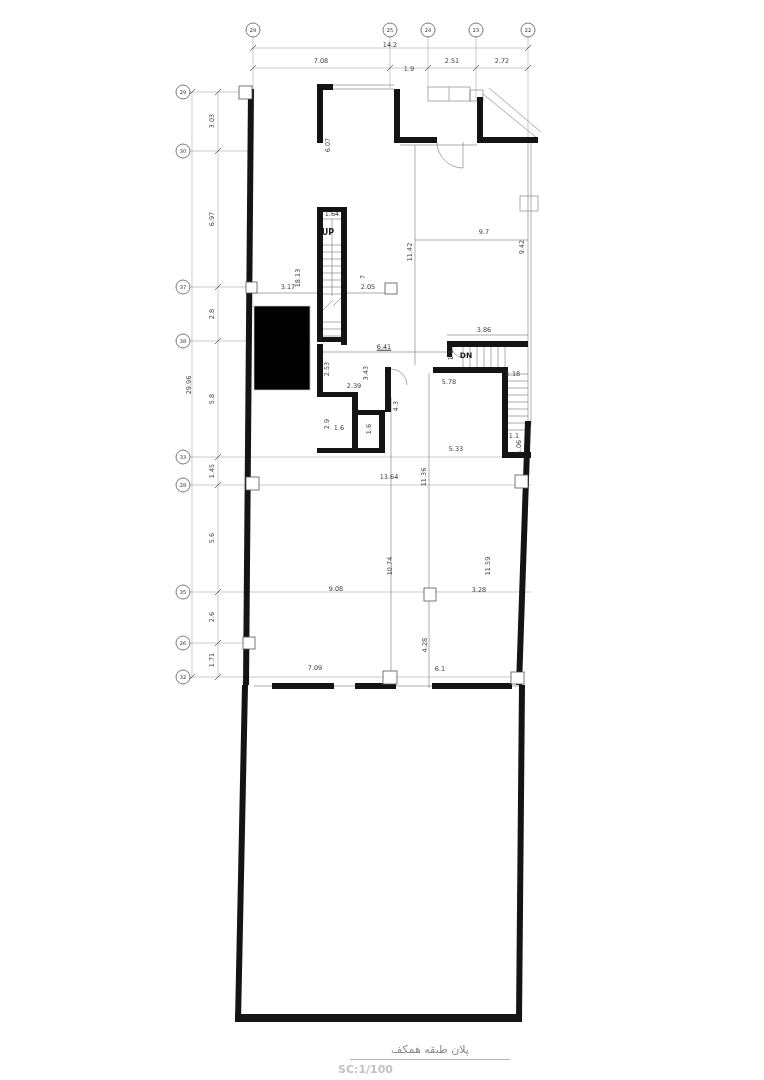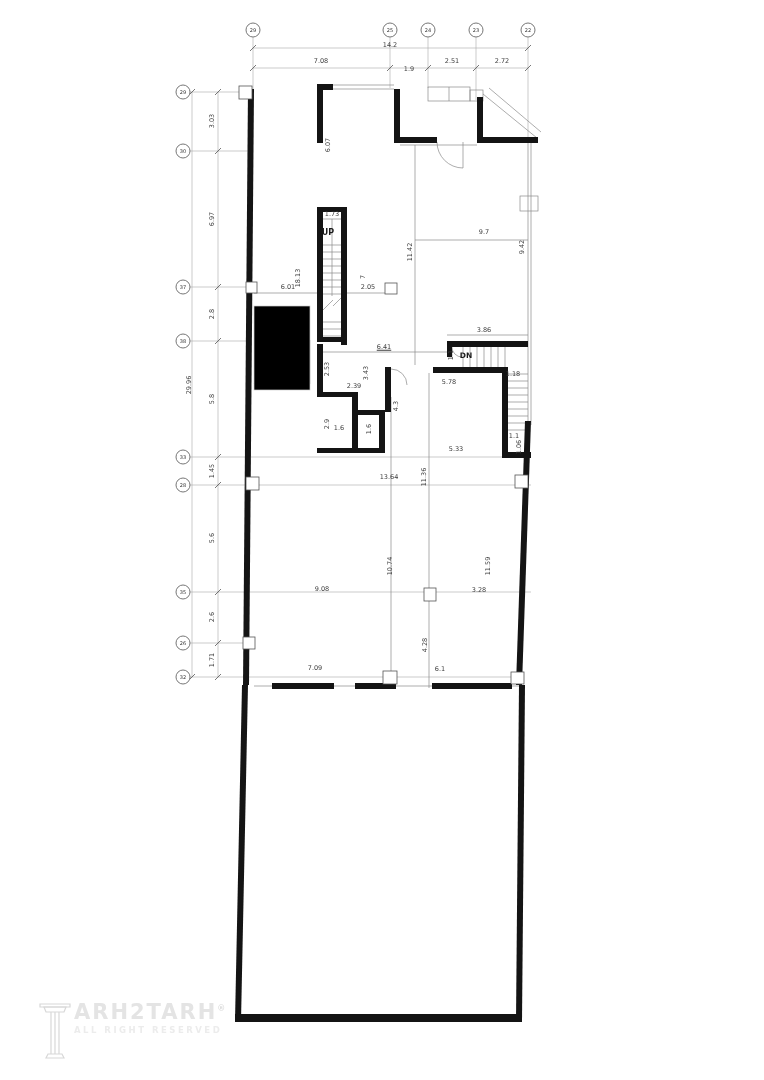--- a/index.html
+++ b/index.html
@@ -240,26 +240,26 @@
       <span class="dim rot" style="left: 189px; top: 385px;">29.96</span>
       <span class="dim rot" style="left: 212px; top: 121px;">3.03</span>
       <span class="dim rot" style="left: 212px; top: 219px;">6.97</span>
       <span class="dim rot" style="left: 212px; top: 314px;">2.8</span>
       <span class="dim rot" style="left: 212px; top: 399px;">5.8</span>
       <span class="dim rot" style="left: 212px; top: 471px;">1.45</span>
       <span class="dim rot" style="left: 212px; top: 538px;">5.6</span>
       <span class="dim rot" style="left: 212px; top: 617px;">2.6</span>
       <span class="dim rot" style="left: 212px; top: 660px;">1.71</span>
       <span class="dim rot" style="left: 328px; top: 145px;">6.07</span>
-      <span class="dim" style="left: 332px; top: 214px;">1.73</span>
+      <span class="dim" style="left: 332px; top: 214px;">1.64</span>
       <span class="dim flag" style="left: 328px; top: 233px; font-size: 8px;">UP</span>
       <span class="dim" style="left: 440px; top: 232px; margin-left: 44px;">9.7</span>
       <span class="dim rot" style="left: 410px; top: 252px;">11.42</span>
       <span class="dim rot" style="left: 522px; top: 247px;">9.42</span>
-      <span class="dim" style="left: 288px; top: 287px;">6.01</span>
+      <span class="dim" style="left: 288px; top: 287px;">3.17</span>
       <span class="dim rot" style="left: 298px; top: 278px;">18.13</span>
       <span class="dim rot" style="left: 363px; top: 277px;">7</span>
       <span class="dim" style="left: 368px; top: 287px;">2.05</span>
       <span class="dim" style="left: 484px; top: 330px;">3.86</span>
       <span class="dim" style="left: 384px; top: 347px; text-decoration: underline;">6.41</span>
       <span class="dim rot" style="left: 451px; top: 355px;">1.1</span>
       <span class="dim flag" style="left: 466px; top: 356px; font-size: 7.5px;">DN</span>
       <span class="dim" style="left: 513px; top: 354px; margin-top: 20px;">1.18</span>
       <span class="dim rot" style="left: 327px; top: 369px;">2.53</span>
       <span class="dim rot" style="left: 366px; top: 373px;">3.43</span>
@@ -267,21 +267,21 @@
       <span class="dim" style="left: 449px; top: 382px;">5.78</span>
       <span class="dim rot" style="left: 396px; top: 406px;">4.3</span>
       <span class="dim rot" style="left: 327px; top: 424px;">2.9</span>
       <span class="dim" style="left: 339px; top: 428px;">1.6</span>
       <span class="dim rot" style="left: 369px; top: 429px;">1.6</span>
       <span class="dim" style="left: 456px; top: 449px;">5.33</span>
       <span class="dim" style="left: 514px; top: 436px;">1.1</span>
       <span class="dim rot" style="left: 519px; top: 447px;">1.06</span>
       <span class="dim" style="left: 389px; top: 477px;">13.64</span>
       <span class="dim rot" style="left: 424px; top: 477px;">11.36</span>
-      <span class="dim" style="left: 322px; top: 589px; text-align: right;">9.08</span>
+      <span class="dim" style="left: 336px; top: 589px; text-align: right;">9.08</span>
       <span class="dim rot" style="left: 390px; top: 566px;">10.74</span>
       <span class="dim rot" style="left: 488px; top: 566px;">11.59</span>
       <span class="dim" style="left: 479px; top: 590px;">3.28</span>
       <span class="dim rot" style="left: 425px; top: 645px;">4.28</span>
       <span class="dim" style="left: 315px; top: 668px;">7.09</span>
       <span class="dim" style="left: 440px; top: 669px;">6.1</span>
       <div class="bubble" style="left: 253px; top: 30px;">29</div>
       <div class="bubble" style="left: 390px; top: 30px;">25</div>
       <div class="bubble" style="left: 428px; top: 30px;">24</div>
       <div class="bubble" style="left: 476px; top: 30px;">23</div>
@@ -290,31 +290,19 @@
       <div class="bubble" style="left: 183px; top: 151px;">30</div>
       <div class="bubble" style="left: 183px; top: 287px;">37</div>
       <div class="bubble" style="left: 183px; top: 341px;">38</div>
       <div class="bubble" style="left: 183px; top: 457px;">33</div>
       <div class="bubble" style="left: 183px; top: 485px;">28</div>
       <div class="bubble" style="left: 183px; top: 592px;">35</div>
       <div class="bubble" style="left: 183px; top: 643px;">26</div>
       <div class="bubble" style="left: 183px; top: 677px;">32</div>
     </div>
 
-  <div id="logo">
-    <svg width="34" height="58" viewBox="0 0 34 58">
-      <g stroke="#d8d8d8" stroke-width="1.2" fill="none">
-        <path d="M2,2 L32,2 L32,5 L2,5 Z"></path>
-        <path d="M6,5 L28,5 L26,10 L8,10 Z"></path>
-        <line x1="13" y1="10" x2="13" y2="52"></line>
-        <line x1="17" y1="10" x2="17" y2="52"></line>
-        <line x1="21" y1="10" x2="21" y2="52"></line>
-        <path d="M10,52 L24,52 L26,56 L8,56 Z"></path>
-      </g>
-    </svg>
-    <div id="logo-text">
-      <div id="brand-line"><span>ARH2TARH</span><sup>®</sup></div>
-      <div id="tagline">ALL RIGHT RESERVED</div>
-    </div>
+
+  <div id="title-block">
+    <div id="sheet-title">پلان طبقه همکف</div>
+    <div id="scale-label">SC:1/100</div>
   </div>
 
-
 </div>
 
 </body></html>

